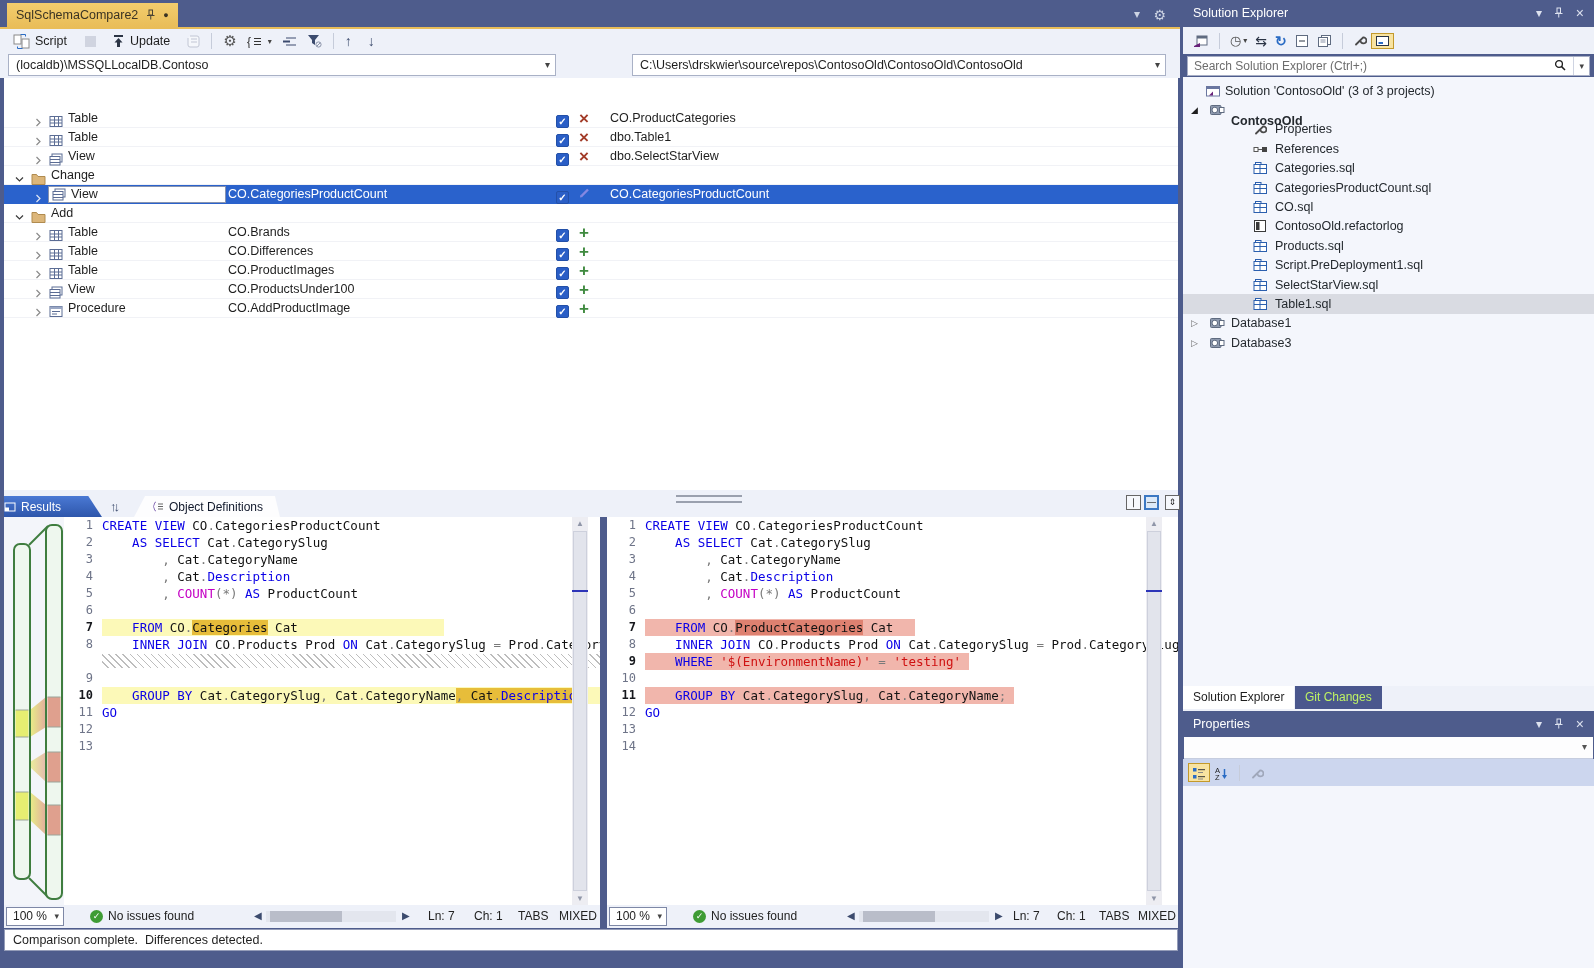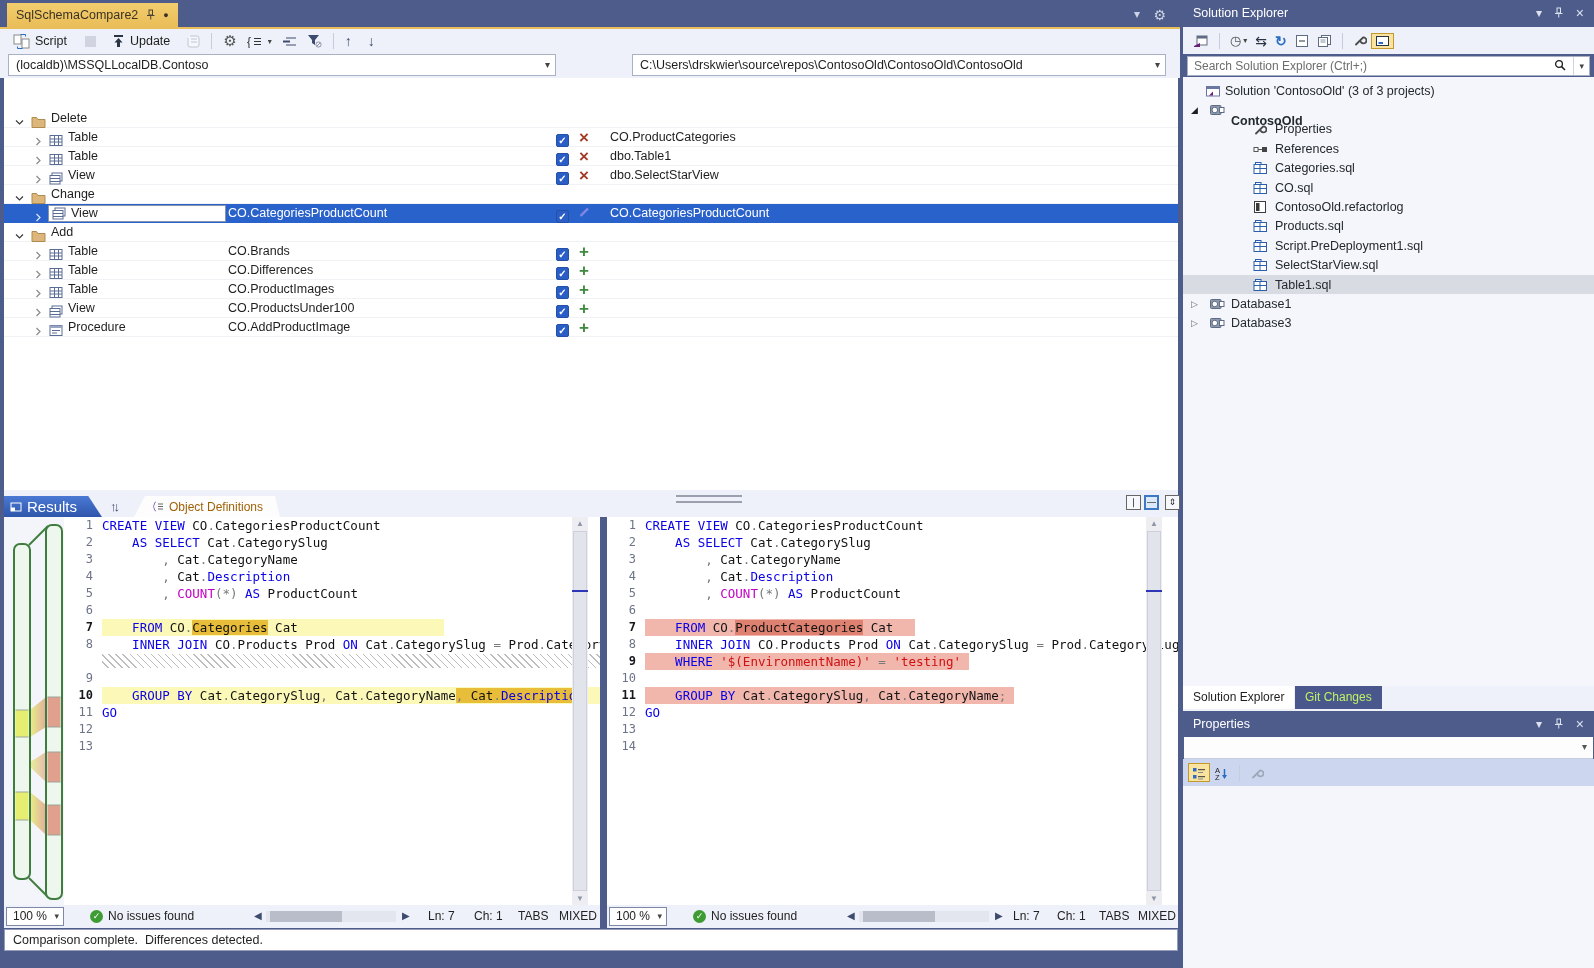--- a/index.html
+++ b/index.html
@@ -46,25 +46,25 @@
   .typebox{position:absolute;left:44px;top:1px;width:178px;height:17px;background:#fff;border:1px solid #8793b0;
            display:flex;align-items:center;gap:5px;padding-left:3px;color:#1e1e1e}
   .cbx{display:inline-block;width:13px;height:13px;background:#2a5ec6;border:1px solid #2350a8;border-radius:2px;
        color:#fff;font-size:10px;line-height:11px;text-align:center;font-weight:bold}
   .actx{color:#a23b28;font-weight:900;font-size:17px;line-height:17px}
   .actp{color:#3f8a3f;font-weight:900;font-size:17px;line-height:17px}
 
   
   #results{position:absolute;left:4px;top:490px;width:1174px;height:438px;background:#eef1f9}
   #res-tabbar{position:absolute;left:0;top:0;width:100%;height:27px}
-  #tab-results{position:absolute;left:0;bottom:0;width:98px;height:21px;color:#fff;font-size:15px;
+  #tab-results{position:absolute;left:0;bottom:0;width:98px;height:21px;color:#fff;font-size:12px;
                background:linear-gradient(#4a79d4,#2e56ab);clip-path:polygon(0 0,86% 0,100% 100%,0 100%);
-               display:flex;align-items:center;gap:5px;padding-left:6px}
+               display:flex;align-items:center;gap:5px;padding-left:0}
   #sortbtn{position:absolute;left:106px;bottom:3px;color:#3c4b6e;font-size:13px;letter-spacing:-3px}
-  #tab-objdef{position:absolute;left:130px;bottom:0;width:146px;height:21px;background:#fdfdfe;color:#a16207;
+  #tab-objdef{position:absolute;left:130px;bottom:0;width:146px;height:21px;background:#fdfdfe;color:#0f172a;
               font-size:12px;clip-path:polygon(11px 0,calc(100% - 5px) 0,100% 100%,0 100%);
               display:flex;align-items:center;gap:5px;padding-left:18px;filter:drop-shadow(0 0 1px #9aa0b4)}
   #grip{position:absolute;left:672px;top:5px;width:66px;height:8px;
         border-top:2px solid #9aa0ae;border-bottom:2px solid #9aa0ae}
   .splitbtn{position:absolute;top:5px;width:15px;height:15px;border:1px solid #666;background:#f6f8fc;
             font-size:9px;line-height:13px;text-align:center;color:#222}
   .splitbtn.on{border:2px solid #3c78c3;background:#dce9f8;line-height:11px}
 
   #editors{position:absolute;left:0;top:27px;width:1174px;height:388px;background:#fff}
   #diffmap{position:absolute;left:0;top:0;width:60px;height:388px;background:#f3f5fa}
@@ -236,33 +236,20 @@
     <span class="abs" style="left:580px;top:56px;font-size:14px;color:#2b3445">⇆</span>
     <div id="swap-arrow"></div>
     <div class="combo" style="left:632px;width:534px">
       <span>C:\Users\drskwier\source\repos\ContosoOld\ContosoOld\ContosoOld</span>
       <span class="chev">▾</span>
     </div>
   </div>
 
   <div id="grid">
     <div id="grid-rows">
-        <div class="gr">
-          <span class="c-chev-g"><span class="ic">
-              <svg width="11" height="11" viewBox="0 0 11 11">
-                <polyline points="2,3.5 5.5,7 9,3.5" fill="none" stroke="#3a3a3a" stroke-width="1.2"></polyline>
-              </svg>
-            </span></span>
-          <span class="c-icon-g"><span class="ic">
-              <svg width="15" height="13" viewBox="0 0 15 13">
-                <path d="M1 2.5 h4.5 l1.5 2 H14 v8 H1 z" fill="#dcb67a" stroke="#b08b4f"></path>
-              </svg>
-            </span></span>
-          <span class="c-lbl-g">Delete</span>
-        </div>
         <div class="gr">
           <span class="c-chev"><span class="ic">
               <svg width="11" height="11" viewBox="0 0 11 11">
                 <polyline points="3.5,2 7,5.5 3.5,9" fill="none" stroke="#8a8a8a" stroke-width="1.2"></polyline>
               </svg>
             </span></span>
           <span class="c-icon"><span class="ic">
               <svg width="14" height="13" viewBox="0 0 14 13">
                 <rect x="1" y="1.5" width="12" height="10" fill="#fff" stroke="#5b6c94"></rect>
                 <line x1="1" y1="5" x2="13" y2="5" stroke="#5b6c94"></line>
@@ -841,20 +828,31 @@
       </div>
       <div class="trow">
         <span class="ticon" style="left:70px"><span class="ic">
             <svg width="15" height="14" viewBox="0 0 15 14">
               <rect x="2.5" y="1.5" width="5.5" height="4" fill="#fff" stroke="#2b5fae"></rect>
               <rect x="1" y="3.5" width="12.5" height="9" fill="#fff" stroke="#2b5fae"></rect>
               <line x1="1" y1="7.5" x2="13.5" y2="7.5" stroke="#2b5fae"></line>
               <line x1="7" y1="3.5" x2="7" y2="12.5" stroke="#2b5fae"></line>
             </svg>
           </span></span>
+        <span class="tlabel" style="left:92px;">CategoriesProductCount.sql</span>
+      </div>
+      <div class="trow">
+        <span class="ticon" style="left:70px"><span class="ic">
+            <svg width="15" height="14" viewBox="0 0 15 14">
+              <rect x="2.5" y="1.5" width="5.5" height="4" fill="#fff" stroke="#2b5fae"></rect>
+              <rect x="1" y="3.5" width="12.5" height="9" fill="#fff" stroke="#2b5fae"></rect>
+              <line x1="1" y1="7.5" x2="13.5" y2="7.5" stroke="#2b5fae"></line>
+              <line x1="7" y1="3.5" x2="7" y2="12.5" stroke="#2b5fae"></line>
+            </svg>
+          </span></span>
         <span class="tlabel" style="left:92px;">CO.sql</span>
       </div>
       <div class="trow">
         <span class="ticon" style="left:70px"><span class="ic">
             <svg width="14" height="14" viewBox="0 0 14 14">
               <rect x="1.5" y="1.5" width="11" height="11" fill="#fff" stroke="#3a3a3a"></rect>
               <rect x="3" y="3" width="3.5" height="8" fill="#3a3a3a"></rect>
             </svg>
           </span></span>
         <span class="tlabel" style="left:92px;">ContosoOld.refactorlog</span>

